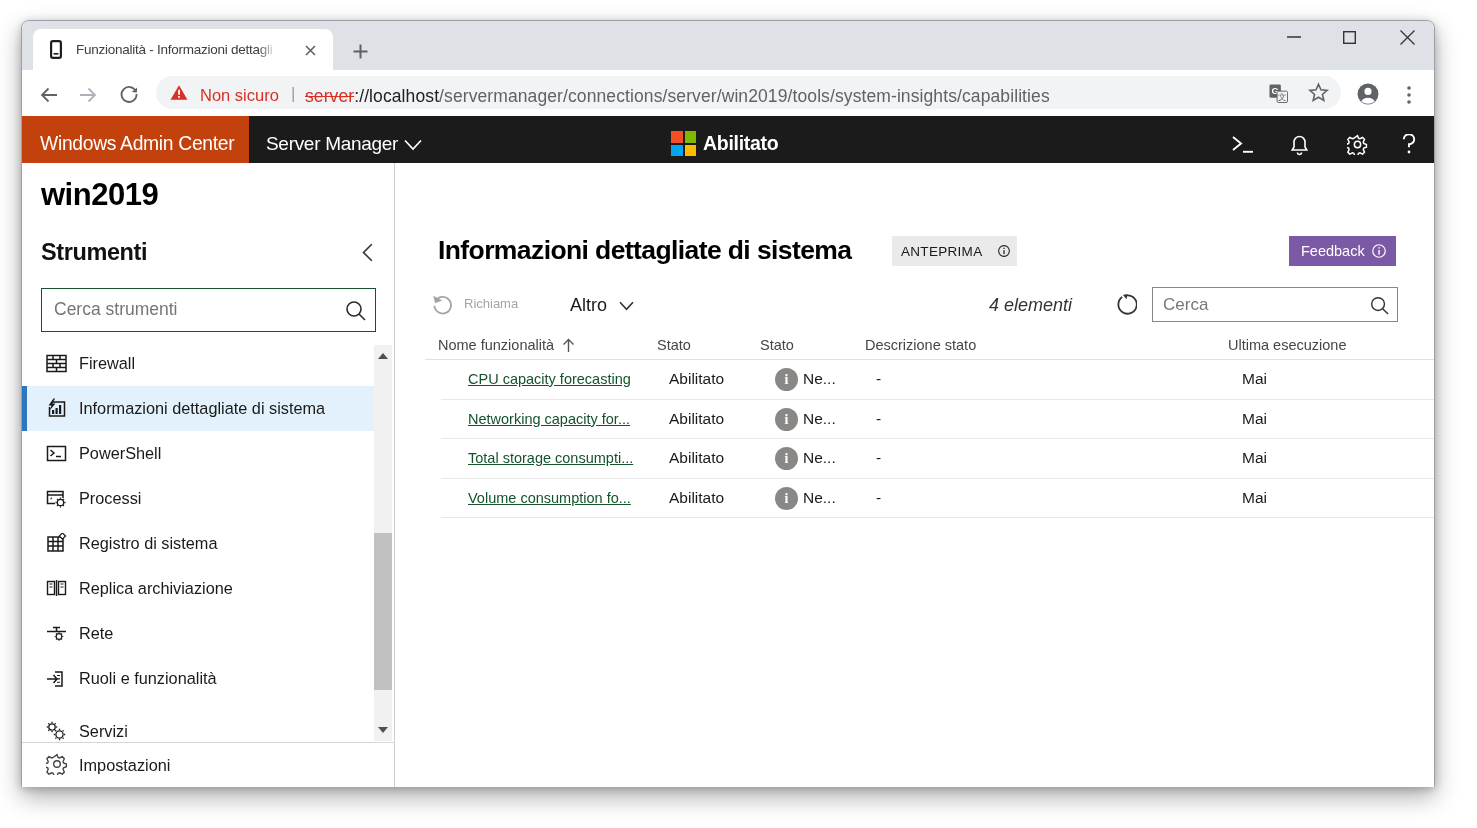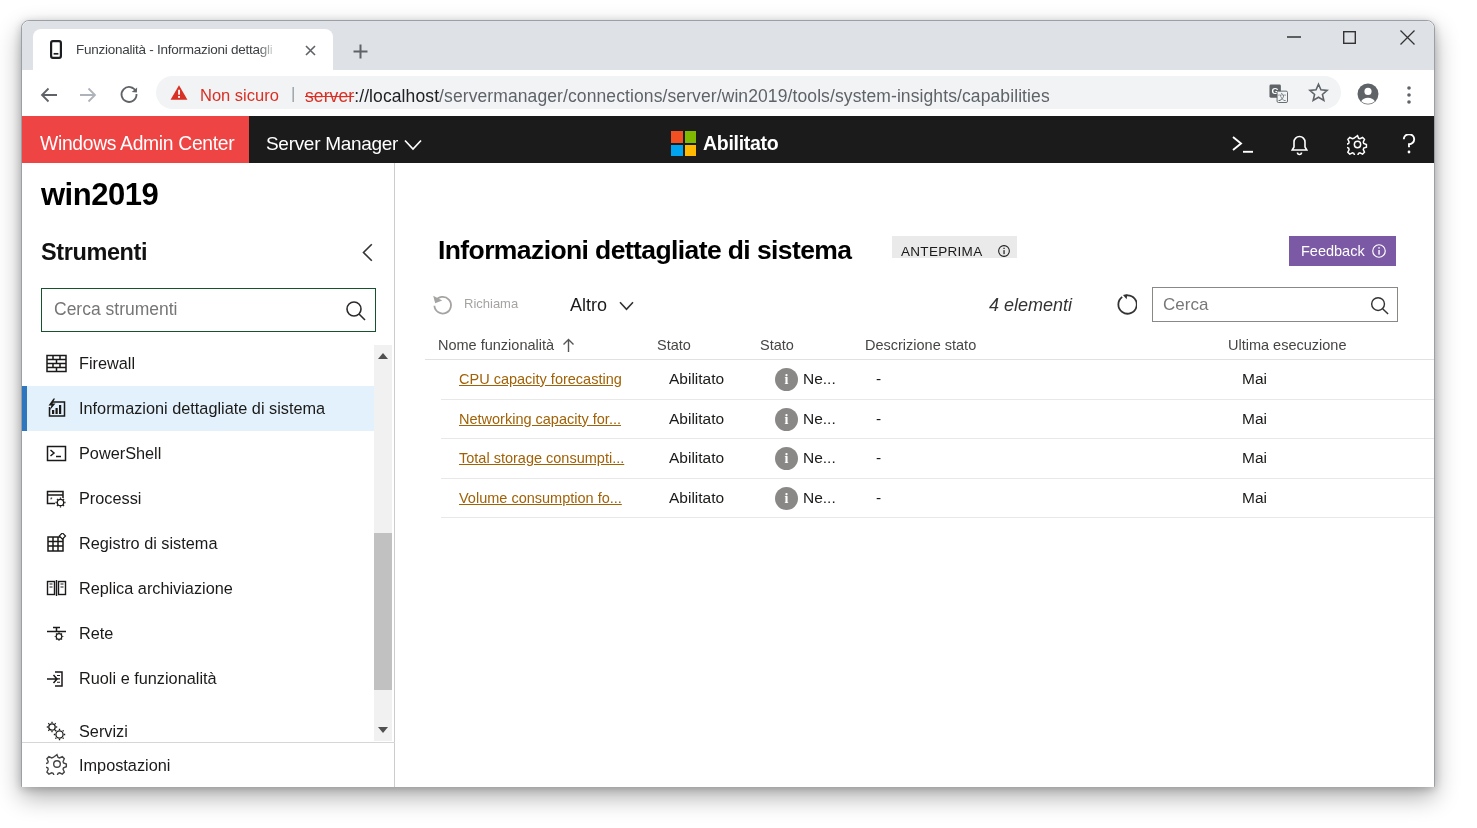--- a/index.html
+++ b/index.html
@@ -21,21 +21,21 @@
   
   .toolbar { position:absolute; left:0; top:49px; width:1412px; height:46px; background:#fff; }
   .omni { position:absolute; left:134px; top:6px; width:1185px; height:33px; background:#f1f3f4; border-radius:17px; }
   .nonsec { position:absolute; left:44px; top:10px; font-size:16.5px; color:#d93025; }
   .urlsep { position:absolute; left:135px; top:8px; font-size:17px; color:#9aa0a6; }
   .urltxt { position:absolute; left:149px; top:10px; font-size:17.5px; color:#202124; white-space:nowrap; letter-spacing:0.1px;}
   .urltxt .red { color:#d93025; text-decoration:line-through; }
   .urltxt .gray { color:#5f6368; }
   
   .appbar { position:absolute; left:0; top:95px; width:1412px; height:47px; background:#1b1b1b; color:#fff; }
-  .appbar .wac { position:absolute; left:0; top:0; width:227px; height:47px; background:#ef4444; }
+  .appbar .wac { position:absolute; left:0; top:0; width:227px; height:47px; background:#c2410c; }
   .wac span { position:absolute; left:18px; top:16.5px; font-size:19.3px; letter-spacing:-0.3px; color:#fff; white-space:nowrap; }
   .srvmgr { position:absolute; left:244px; top:16.5px; font-size:19px; letter-spacing:-0.3px; color:#fff; }
   .mslogo { position:absolute; left:649px; top:15px; width:25px; height:25px; }
   .mslogo i { position:absolute; width:11.5px; height:11.5px; }
   .mstext { position:absolute; left:681px; top:16px; font-size:19.5px; font-weight:700; letter-spacing:-0.3px; color:#fff; }
   
   .content { position:absolute; left:0; top:142px; width:1412px; height:624px; background:#fff; }
   .h-server { position:absolute; left:19px; top:14px; font-size:31px; font-weight:700; color:#000; letter-spacing:-0.5px; }
   
   .sidebar { position:absolute; left:0; top:0; width:373px; height:624px; border-right:1px solid #ccc; }
@@ -52,40 +52,40 @@
   .sep-bottom { position:absolute; left:0; top:579px; width:373px; height:1px; background:#d6d6d6; }
   .setrow { position:absolute; left:0; top:580px; width:352px; height:44px; }
   
   .sbar { position:absolute; left:352px; top:182px; width:18px; height:396px; background:#f1f1f1; }
   .sbar .thumb { position:absolute; left:0; top:188px; width:18px; height:157px; background:#c1c1c1; }
   .sbar .up { position:absolute; left:4px; top:8px; }
   .sbar .dn { position:absolute; left:4px; bottom:8px; }
   
   .main { position:absolute; left:374px; top:0; width:1038px; height:624px; }
   .h-main { position:absolute; left:42px; top:72px; font-size:26.5px; font-weight:700; color:#000; letter-spacing:-0.6px; }
-  .badge { position:absolute; left:496px; top:73px; width:125px; height:22px; background:#eaeaea; color:#1b1a19; }
+  .badge { position:absolute; left:496px; top:73px; width:125px; height:30px; background:#eaeaea; color:#1b1a19; }
   .badge b { position:absolute; left:9px; top:8px; font-size:13.5px; font-weight:400; letter-spacing:0.3px; }
   .fbtn { position:absolute; left:893px; top:73px; width:107px; height:30px; background:#7c59a4; color:#fff; }
   .fbtn b { position:absolute; left:12px; top:7px; font-size:14.5px; font-weight:400; }
   .ticonbar { position:absolute; left:0; top:124px; width:1038px; height:40px; }
   .richiama { position:absolute; left:68px; top:9px; font-size:13px; color:#a6a4a2; }
   .altro { position:absolute; left:174px; top:8px; font-size:18px; color:#1b1a19; }
   .nelem { position:absolute; left:556px; top:8px; width:120px; text-align:right; font-style:italic; font-size:18px; color:#333; }
   .fsearch { position:absolute; left:756px; top:0px; width:246px; height:35px; border:1px solid #8a8886; }
   .fsearch span { position:absolute; left:10px; top:7px; font-size:17px; color:#777; }
   
   .thead { position:absolute; left:0; top:174px; width:1038px; height:24px; font-size:14.5px; color:#484644; }
   .thead .c1 { position:absolute; left:42px; }
   .thead .c2 { position:absolute; left:261px; }
   .thead .c3 { position:absolute; left:364px; }
   .thead .c4 { position:absolute; left:469px; }
   .thead .c5 { position:absolute; left:832px; }
   .hline { position:absolute; left:29px; top:196px; width:1009px; height:1px; background:#e1e1e1; }
   .row { position:absolute; left:0; width:1038px; height:39.5px; }
-  .row .lnk { position:absolute; left:63px; top:11px; font-size:14.5px; color:#a16207; text-decoration:underline; white-space:nowrap; }
+  .row .lnk { position:absolute; left:72px; top:11px; font-size:14.5px; color:#14532d; text-decoration:underline; white-space:nowrap; }
   .row .st { position:absolute; left:273px; top:10px; font-size:15.5px; color:#1b1a19; }
   .row .ic { position:absolute; left:379px; top:8px; width:23px; height:23px; border-radius:50%; background:#8a8886; color:#fff; text-align:center; font-size:14px; line-height:23px; font-weight:700; font-family:"Liberation Serif", serif; }
   .row .ne { position:absolute; left:407px; top:10px; font-size:15.5px; color:#1b1a19; }
   .row .ds { position:absolute; left:480px; top:10px; font-size:15.5px; color:#1b1a19; }
   .row .ls { position:absolute; left:846px; top:10px; font-size:15.5px; color:#1b1a19; }
   .row .bline { position:absolute; left:45px; bottom:0; width:993px; height:1px; background:#e8e8e8; }
   svg { display:block; }
 </style>
 </head>
 <body>

